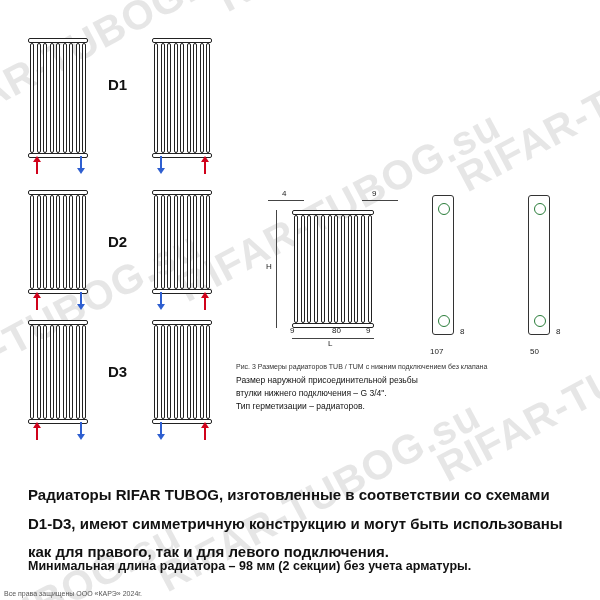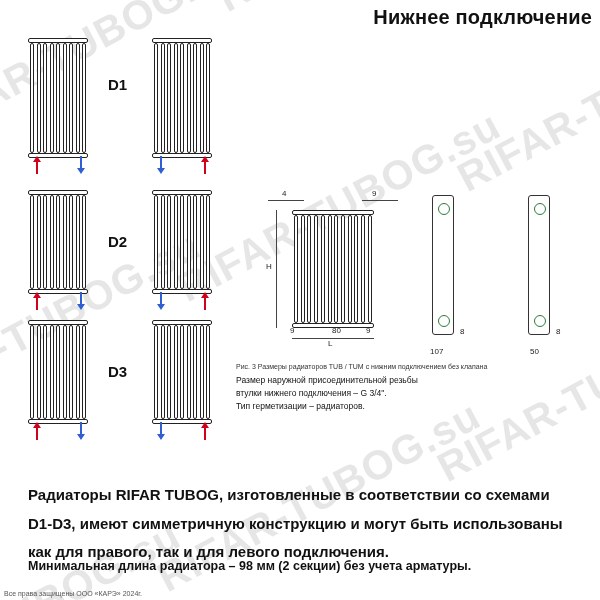--- a/index.html
+++ b/index.html
@@ -105,21 +105,20 @@
   .footer{
     position:absolute;left:4px;bottom:3px;
     font-size:7px;color:#555;z-index:6;
   }
   .sec-frame{position:absolute;border:1px solid #333;box-sizing:border-box;background:#fff;}
 </style>
 </head>
 <body>
 
 <div class="header">
-  <div class="header-title">Нижнее подключение</div>
 </div>
 
 <div class="panel" style="left:28px;top:38px;">
   <div class="rad" style="width:60px;height:120px;">
     <div class="top"></div>
     <div class="cols">
       <span></span>
         <span></span>
         <span></span>
         <span></span>

